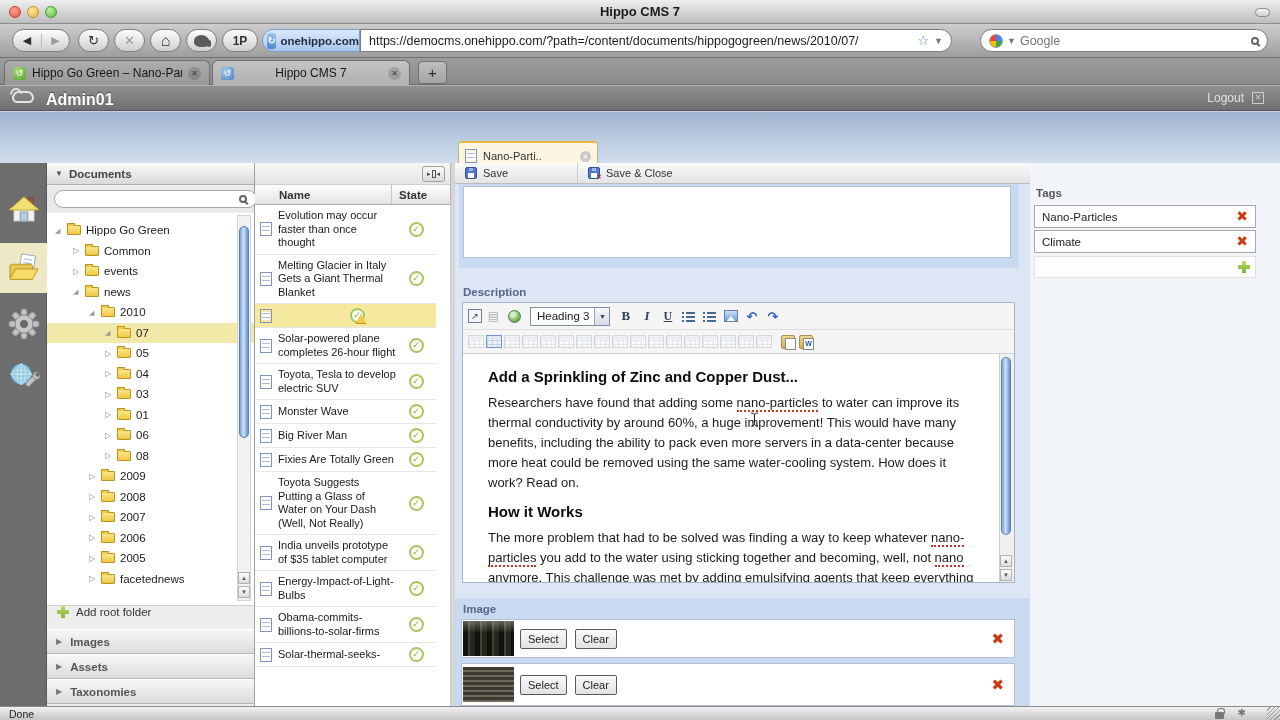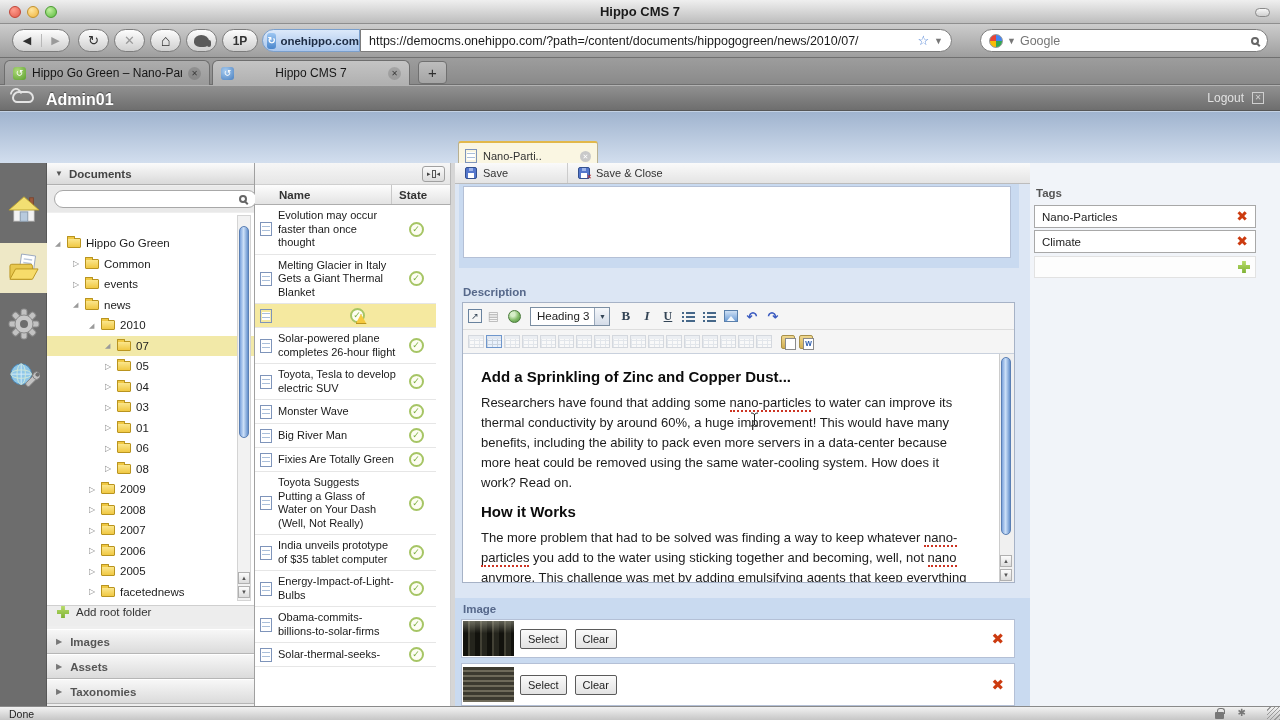--- a/index.html
+++ b/index.html
@@ -91,21 +91,21 @@
   
   .docpanel{left:47px;top:163px;width:208px;height:543px;background:#efefef;border-right:1px solid #a0a0a0}
   .phead{left:0;top:0;width:100%;height:22px;background:linear-gradient(#fbfbfb,#d9d9d9);
     border-bottom:1px solid #b0b0b0;display:flex;align-items:center;padding:0 8px;gap:6px}
   .phead .tri{font-size:8px;color:#555}
   .phead .pt{font-size:11.5px;font-weight:bold;color:#444}
   .searchwrap{left:0;top:23px;width:100%;height:26px;background:#e9e9e9;display:flex;align-items:center;padding:0 7px}
   .searchwrap input{flex:1;height:18px;border:1px solid #a8a8a8;border-radius:9px;background:#fff;
     padding:0 22px 0 9px;font-size:11px;outline:none;font-family:"Liberation Sans",sans-serif}
   .searchwrap .mag{margin-left:-18px}
-  .tree{left:0;top:50px;width:100%;height:392px;background:#fff;overflow:hidden;padding-top:20px}
+  .tree{left:0;top:50px;width:100%;height:392px;background:#fff;overflow:hidden;padding-top:7px}
   .trow{display:flex;align-items:center;height:20.5px;font-size:11.5px;color:#1c1c1c;white-space:nowrap}
   .trow.sel{background:#f2e9a8}
   .lv0{padding-left:8px}.lv1{padding-left:26px}.lv2{padding-left:42px}.lv3{padding-left:58px}
   .tw{width:12px;font-size:8px;color:#8a8a8a;flex:none}
   .tw.e::before{content:"◢";color:#9a9a9a;font-size:7px}
   .tw.c::before{content:"▷";font-size:8px}
   .fold{width:14px;height:10px;background:linear-gradient(#fbe68c,#f0c843);border:1px solid #b9941f;
     border-radius:1px;position:relative;flex:none;margin-right:5px}
   .fold::before{content:'';position:absolute;left:-1px;top:-3px;width:6px;height:2px;
     background:#f0c843;border:1px solid #b9941f;border-bottom:none;border-radius:1px 1px 0 0}
@@ -201,21 +201,21 @@
     border-left:1px solid #9aa8ba;font-size:7px;color:#345;display:flex;align-items:center;justify-content:center}
   .tbl{width:16px;height:13px;border:1px solid #a8b2c0;background:#fff;margin:0 1px;flex:none;
     background-image:linear-gradient(#c8d2de 1px,transparent 1px),linear-gradient(90deg,#c8d2de 1px,transparent 1px);
     background-size:5px 4px;box-shadow:inset 0 3px 0 #dfe6f0}
   .tbl.dis{opacity:.42}
   .tbl.on{border-color:#6e96cc;background-color:#eaf2fc}
   .paste{width:14px;height:14px;background:linear-gradient(#f0d890,#d2ae50);border:1px solid #a8904a;
     border-radius:2px;position:relative;margin:0 2px;flex:none}
   .paste::after{content:'';position:absolute;right:-2px;bottom:-2px;width:9px;height:10px;background:#fff;border:1px solid #8a8a8a}
   .paste.w::after{content:'W';font-size:7px;font-weight:bold;color:#2255aa;line-height:10px;text-align:center}
-  .rtecontent{left:9px;top:51px;width:536px;height:228px;overflow:hidden;padding:4px 38px 0 9px;
+  .rtecontent{left:16px;top:51px;width:536px;height:228px;overflow:hidden;padding:4px 38px 0 9px;
     font-size:13px;line-height:20px;color:#1c1c1c}
   .rtecontent h3{font-size:15px;line-height:20px;margin:9px 0 6px;color:#0c0c0c}
   .rtecontent p{margin:5px 0}
   .missp{border-bottom:2px dotted #cc3322}
   .rtescroll{right:0;top:51px;width:15px;height:228px;background:#f0f0f0;border-left:1px solid #ccc}
   .ibeam{left:750px;top:412px;width:9px;height:15px}
 
   .imgsection{left:455px;top:598px;width:575px;height:108px;background:#c9daf0}
   .imglabel{left:8px;top:5px;font-size:11.5px;font-weight:bold;color:#56688a}
   .imgrow{left:6px;width:554px;height:39px;background:#fff;border:1px solid #b4c0d6;display:flex;align-items:center}
@@ -603,21 +603,21 @@
   <div class="ab editorbg"></div>
   <div class="ab tagsbg"></div>
 
   <div class="ab doctab">
     <span class="dicon" style="margin:0"></span>
     <span class="lbl">Nano-Parti..</span>
     <span class="tclose">✕</span>
   </div>
 
   <div class="ab edittoolbar">
-    <div class="ebtn sep" style="width:113px">
+    <div class="ebtn sep" style="width:123px">
       <span class="floppy"></span>
       <span>Save</span>
     </div>
     <div class="ebtn">
       <span class="floppy x">
           <i>✕</i>
         </span>
       <span>Save &amp; Close</span>
     </div>
   </div>

